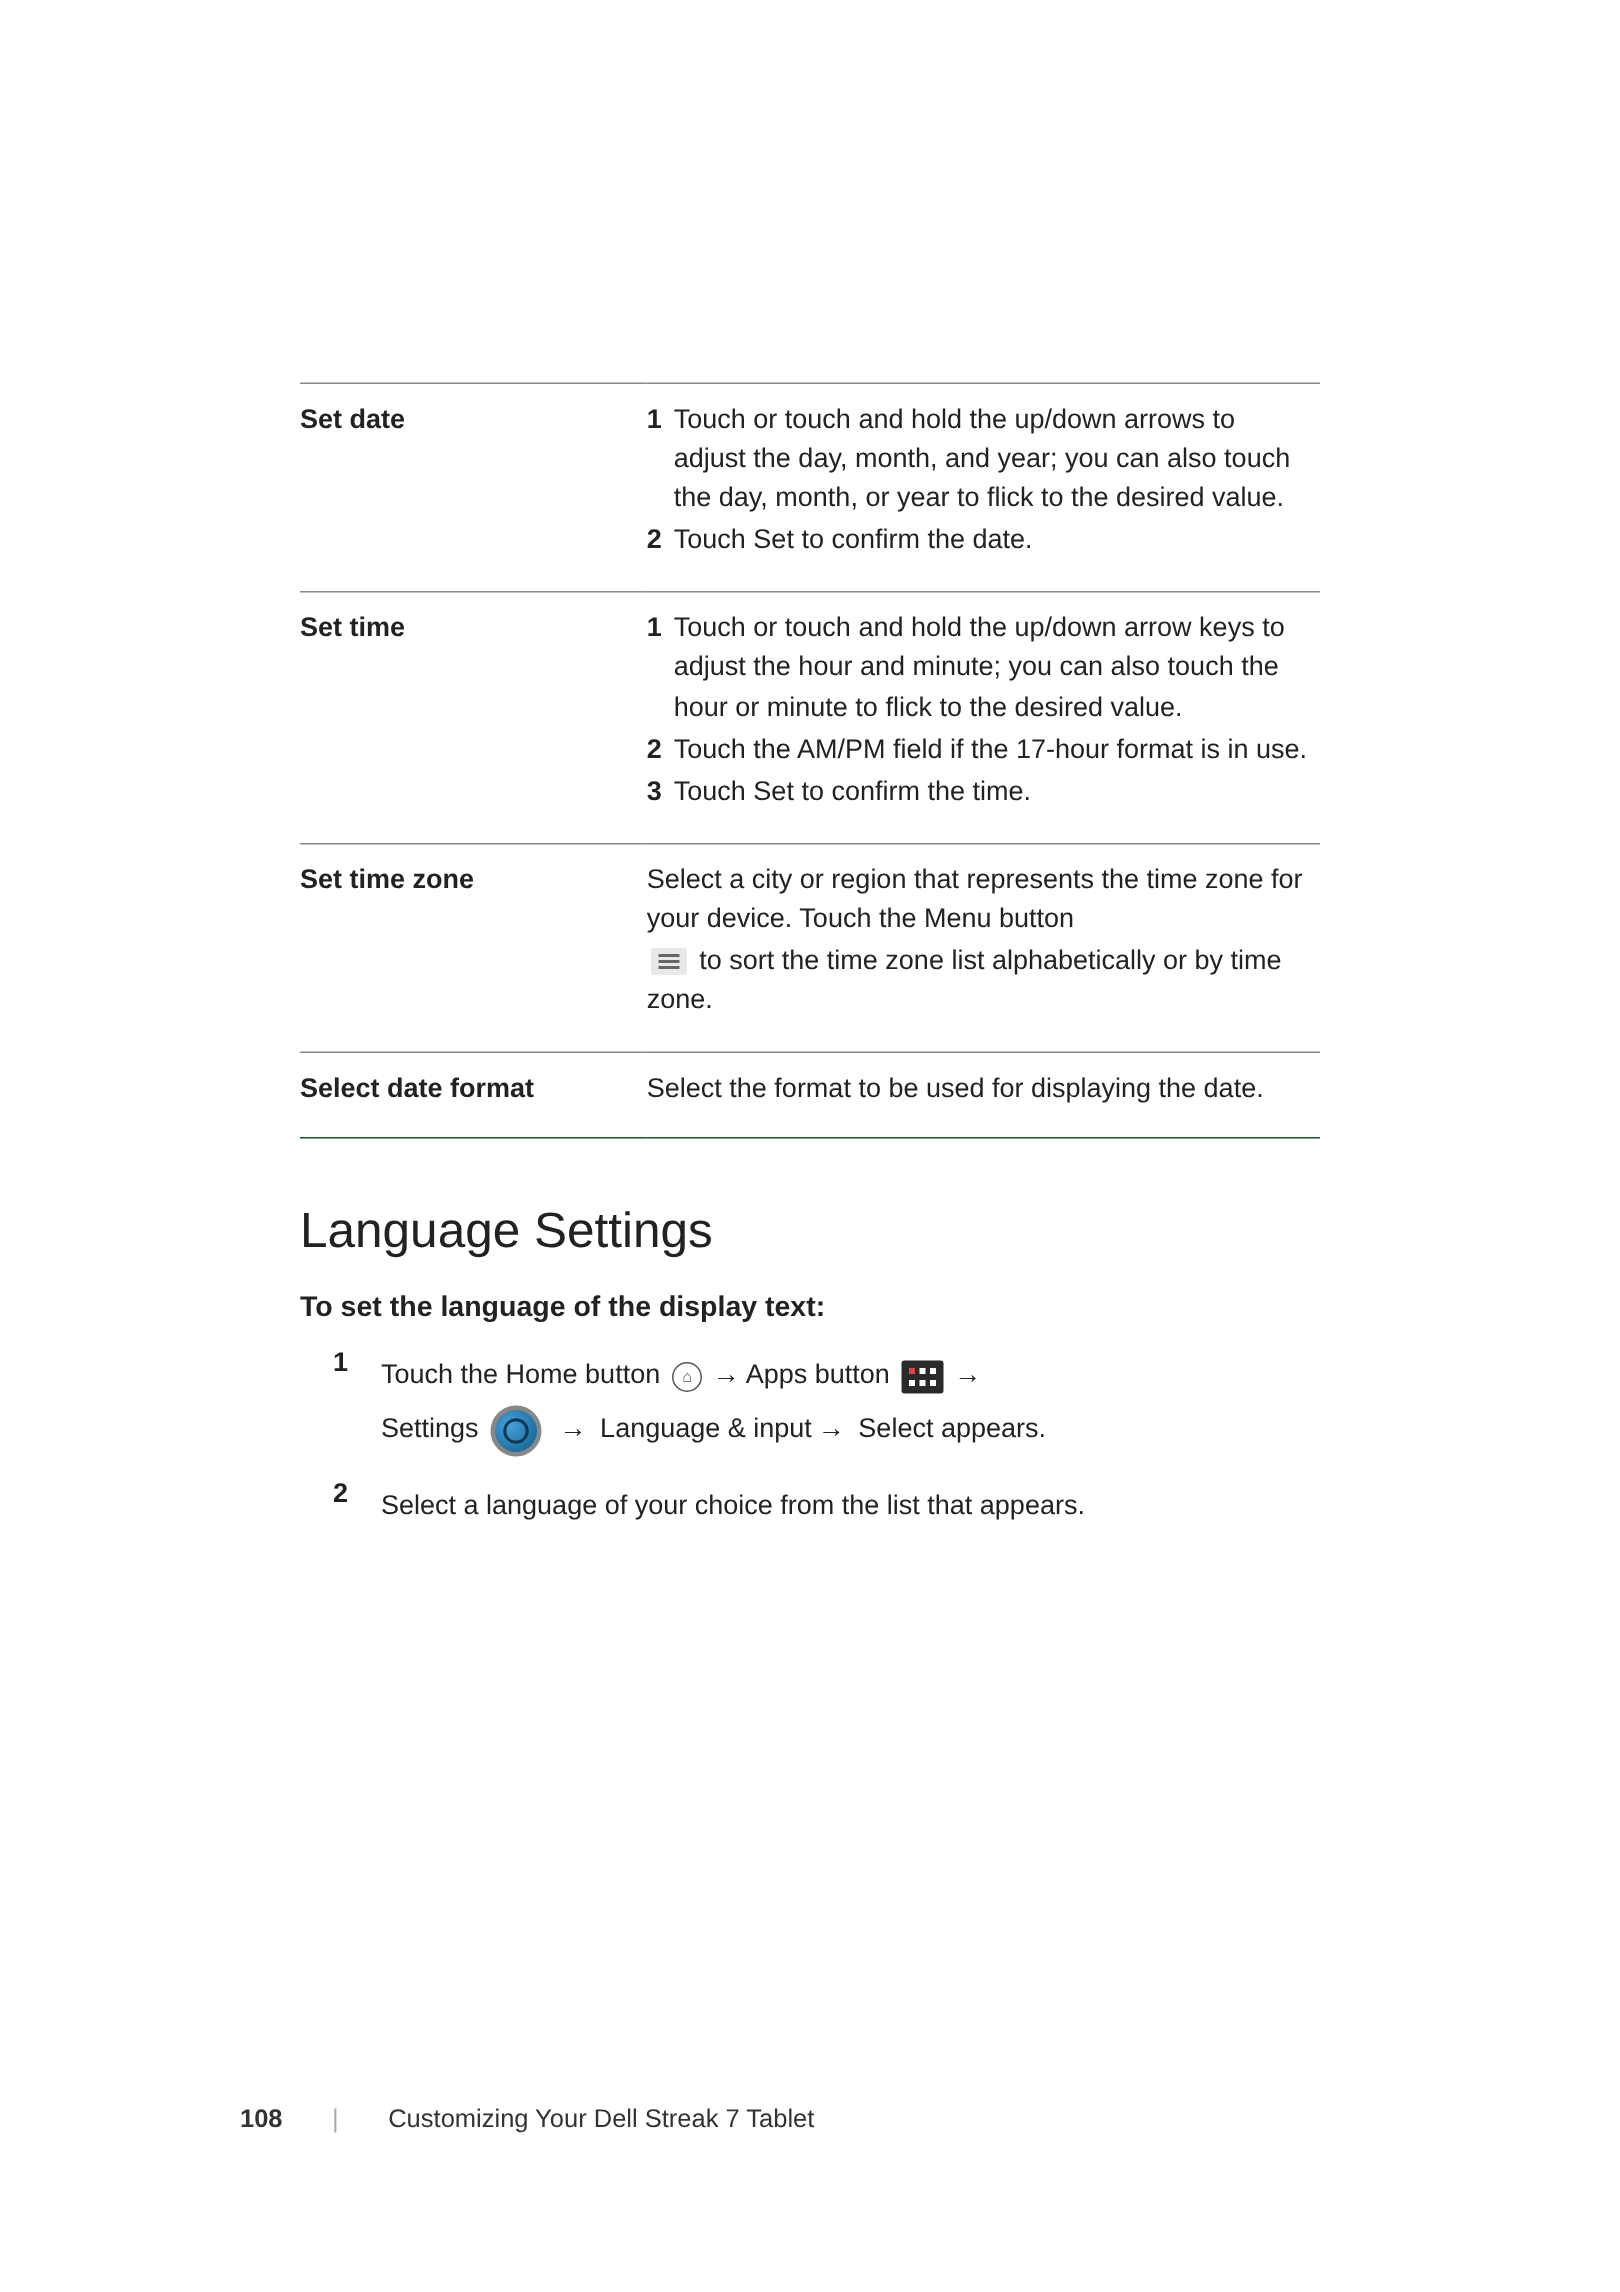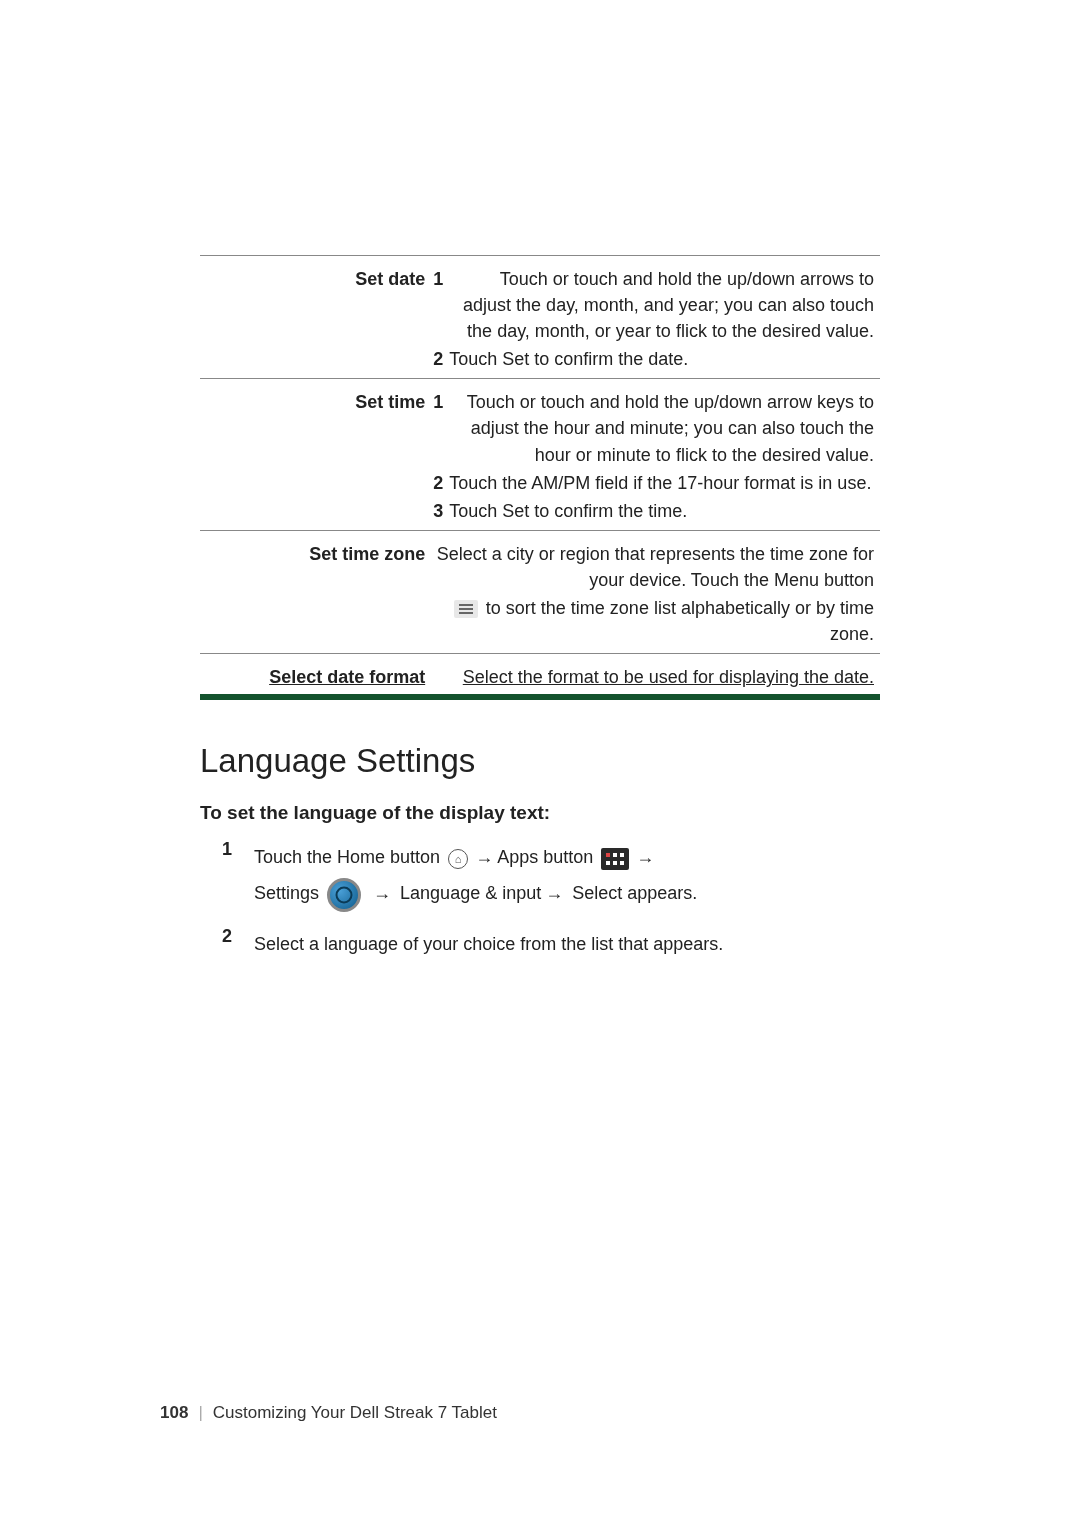--- a/index.html
+++ b/index.html
@@ -17,29 +17,27 @@
       padding: 255px 200px 0 200px;
     }
     .settings-table {
       width: 100%;
       border-collapse: collapse;
       font-size: 18px;
       line-height: 1.45;
     }
     .settings-table td {
       vertical-align: top;
-      padding: 10px 6px 4px 0;
-      text-align: right;
+      padding: 10px 6px 20px 0;
     }
     .settings-table tr {
       border-top: 1px solid #888;
     }
     .settings-table tr:last-child {
-      border-bottom: 6px solid #14532d;
-      text-decoration: underline;
+      border-bottom: 1px solid #14532d;
     }
     .setting-label-cell {
       width: 34%;
       font-weight: 600;
       padding-right: 10px;
     }
     .desc-list {
       list-style: none;
     }
     .desc-list .numbered {
@@ -155,21 +153,21 @@
       margin: 0 4px;
     }
     .footer {
       position: absolute;
       bottom: 105px;
       left: 160px;
       font-size: 17px;
       color: #333;
       display: flex;
       align-items: center;
-      gap: 10px;
+      gap: 33px;
     }
     .page-num {
       font-weight: 600;
     }
     .footer-sep {
       color: #aaa;
     }
   </style>
 </head>
 <body>

